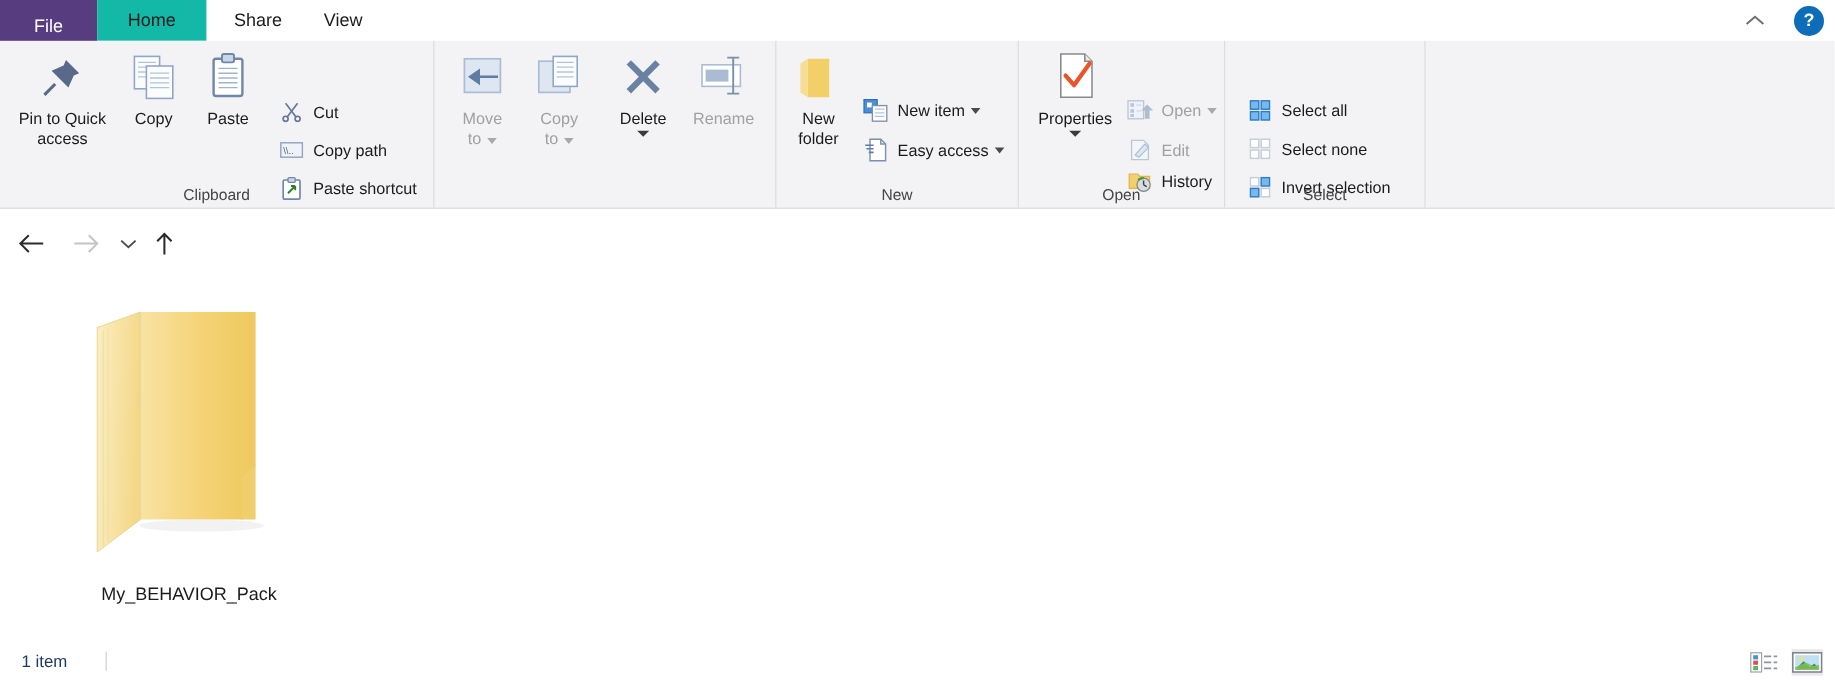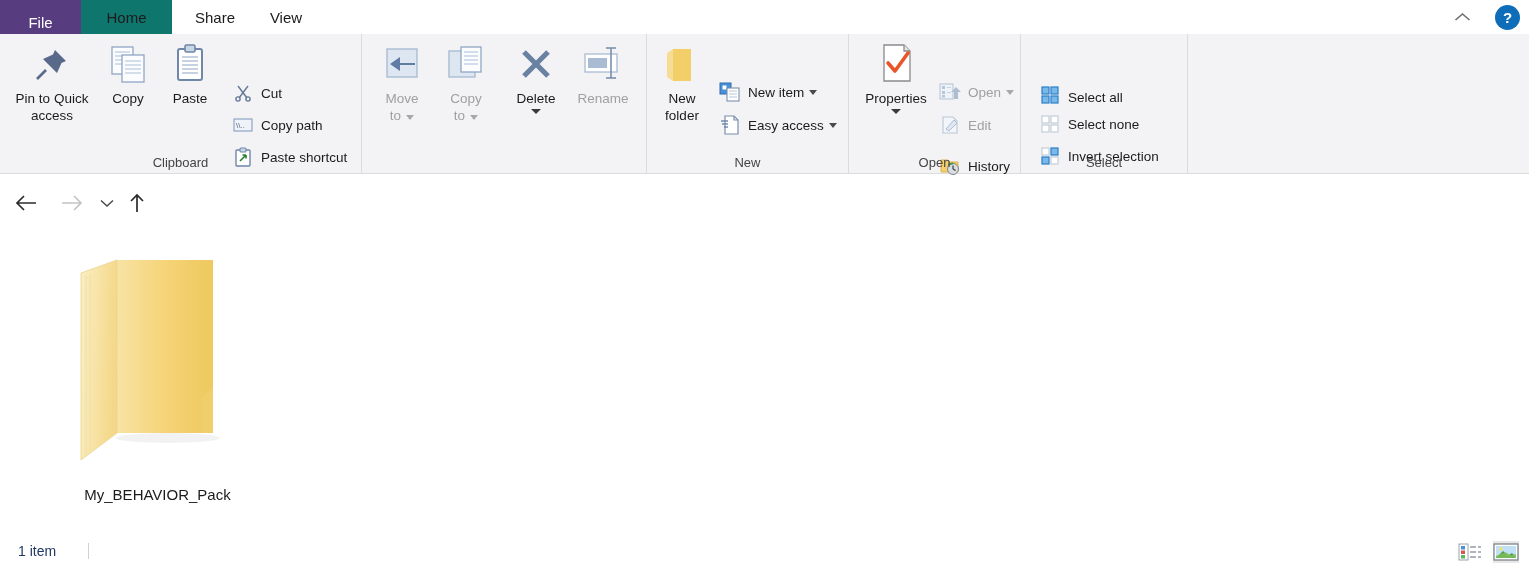--- a/index.html
+++ b/index.html
@@ -20,21 +20,21 @@
     position: absolute; left: 0; top: 0; width: 81px; height: 44px;
     background: #583C80; color: #ffffff;
     display: flex; align-items: center; justify-content: center;
     font-size: 15px;
   }
   .tab {
     position: absolute; top: 0; height: 34px;
     display: flex; align-items: center; justify-content: center;
     font-size: 15px; color: #1b1b1b; background: transparent;
   }
-  .tab.sel { background: #0f766e; }
+  .tab.sel { background: #14b8a6; }
   .tab-home  { left: 81px;  width: 91px; }
   .tab-share { left: 172px; width: 86px; }
   .tab-view  { left: 248px; width: 76px; }
 
   .ribbon-collapse {
     position: absolute; right: 56px; top: 8px; width: 22px; height: 18px;
     display: flex; align-items: center; justify-content: center;
     color: #6f6f6f;
   }
   .help-btn {
@@ -426,37 +426,37 @@
     <div class="smbtn dis" style="left:88px; top:78px;">
       <div class="ico">
         <svg width="20" height="20" viewBox="0 0 20 20">
           <path d="M3 2 L13 2 L17 6 L17 18 L3 18 Z" fill="#f2f6fa" stroke="#bac7d6" stroke-width="1.1"></path>
           <path d="M6 14 L14 5 L17 8 L9 16 Z" fill="#dfe8f2" stroke="#aebdd0" stroke-width="1"></path>
         </svg>
       </div>
       <span>Edit</span>
     </div>
 
-    <div class="smbtn" style="left:88px; top:119px;text-align:right;">
+    <div class="smbtn" style="left:88px; top:104px;text-align:right;">
       <div class="ico">
         <svg width="22" height="20" viewBox="0 0 22 20">
           <path d="M2 4 L9 4 L11 6 L19 6 L19 16 L2 16 Z" fill="#f5cf6c" stroke="#ddb54f" stroke-width="1"></path>
           <circle cx="14" cy="13" r="5.5" fill="#d9dde0" stroke="#7d858c" stroke-width="1"></circle>
           <path d="M14 13 L14 9.5 M14 13 L16.6 14.6" stroke="#3a3f44" stroke-width="1.2"></path>
           <path d="M9.5 9 A5.5 5.5 0 0 1 14 7.5" fill="none" stroke="#3f9b42" stroke-width="2"></path>
         </svg>
       </div>
       <span>History</span>
     </div>
 
     <div class="grp-label">Open</div>
   </div>
 
   <div class="grp" style="left:1021px; width:167px;">
-    <div class="smbtn" style="left:16px; top:45px;align-items:flex-end;">
+    <div class="smbtn" style="left:16px; top:45px;">
       <div class="ico">
         <svg width="18" height="18" viewBox="0 0 18 18">
           <rect x="1" y="1" width="7" height="7" fill="#79b8e8" stroke="#2a7fc9" stroke-width="1.2"></rect>
           <rect x="10" y="1" width="7" height="7" fill="#79b8e8" stroke="#2a7fc9" stroke-width="1.2"></rect>
           <rect x="1" y="10" width="7" height="7" fill="#79b8e8" stroke="#2a7fc9" stroke-width="1.2"></rect>
           <rect x="10" y="10" width="7" height="7" fill="#79b8e8" stroke="#2a7fc9" stroke-width="1.2"></rect>
         </svg>
       </div>
       <span>Select all</span>
     </div>

